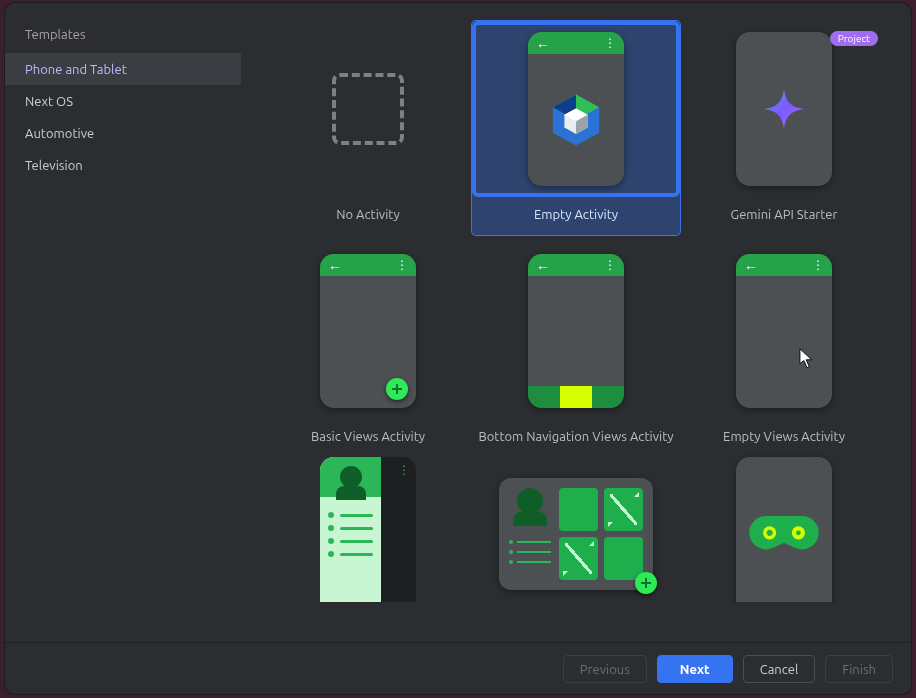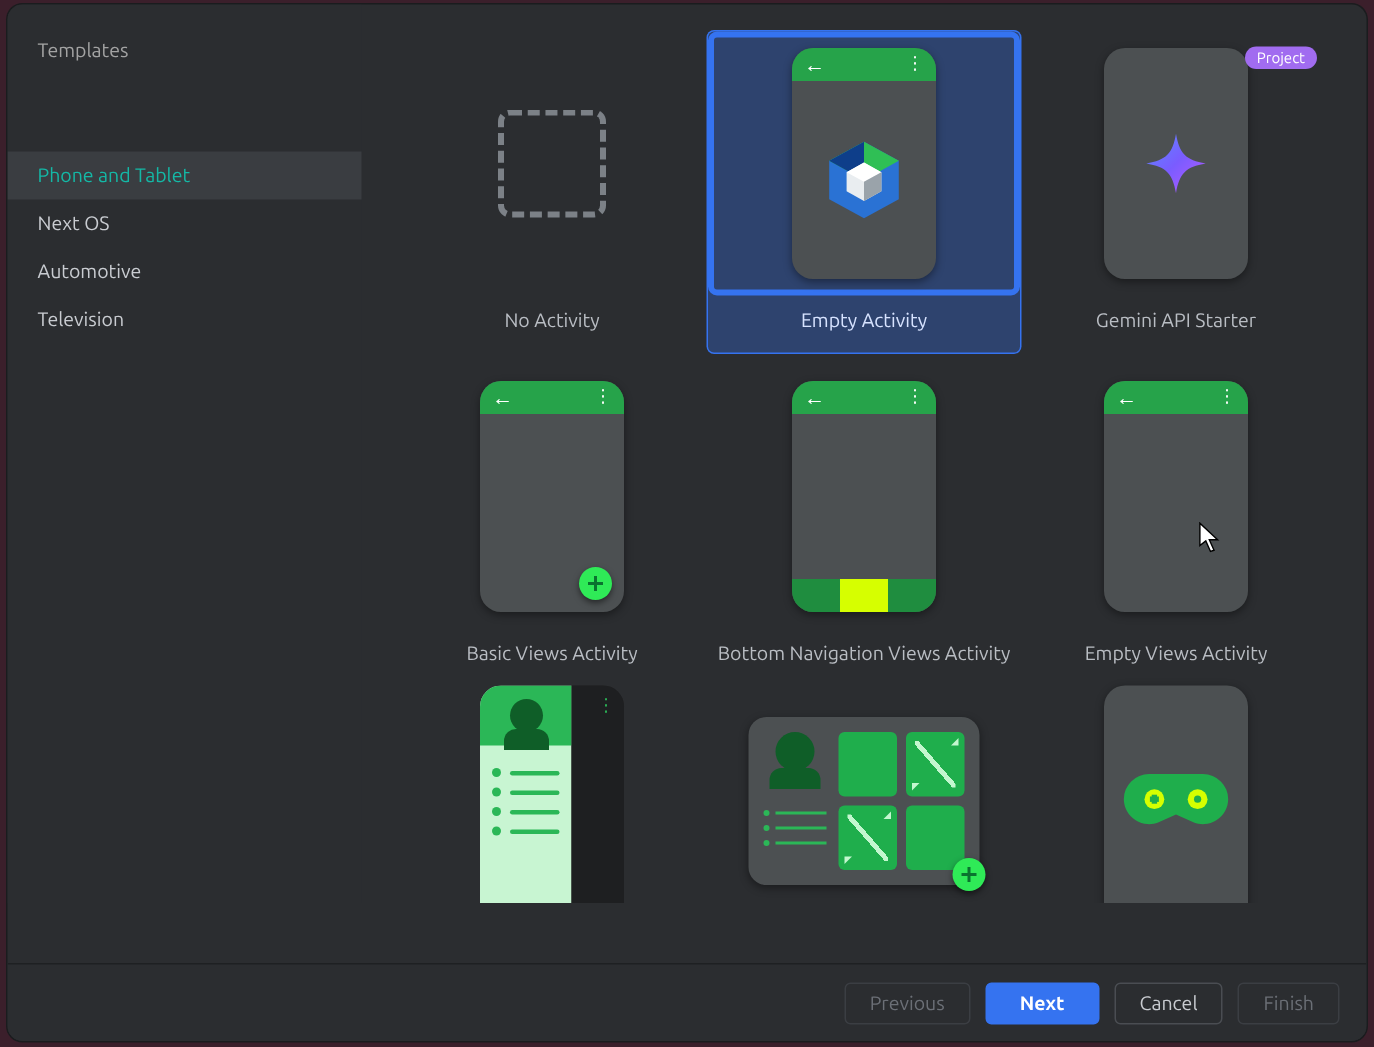--- a/index.html
+++ b/index.html
@@ -21,21 +21,21 @@
   .tbtn { width:24px; height:24px; border-radius:50%; display:flex; align-items:center; justify-content:center;
           background:#e3e3e3; color:#555; font-size:12px; cursor:pointer;}
   
   .body { flex:1; display:flex; min-height:0;}
   .sidebar {
     width: 236px; background:#2b2d30; padding-top:18px; font-size:13px;
     color:#868a91;
   }
   .sidebar .sec-title { padding: 6px 20px 12px 20px; color:#a3a3a3; }
   .side-item { padding:9px 20px; color:#c9ccd1; cursor:pointer;}
-  .side-item.selected { background:#3a3d41; color:#14b8a6;margin-top:48px;}
+  .side-item.selected { background:#3a3d41; color:#c4b5fd;}
   
   .main {
     flex:1; position:relative; overflow:hidden;
   }
   .grid-scroll{
     position:absolute; left:0; right:0; top:0; bottom:0; overflow:hidden;
   }
   .grid {
     display:grid; grid-template-columns: repeat(3, 208px);
     column-gap:0; row-gap:8px; justify-content:center;

